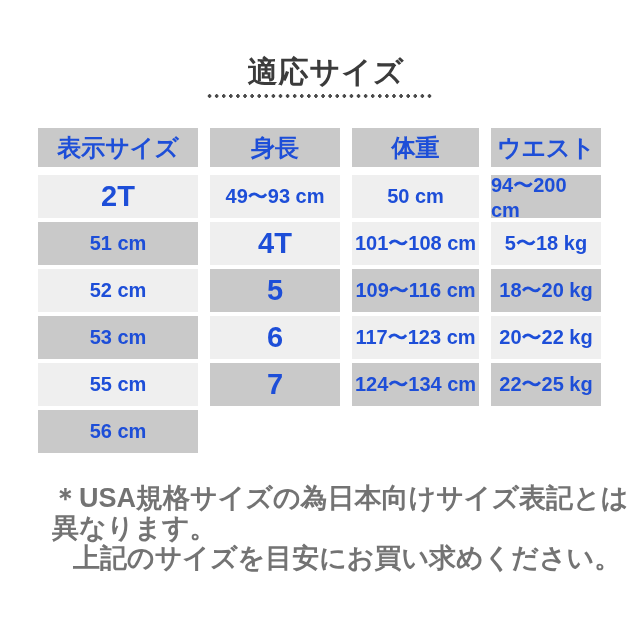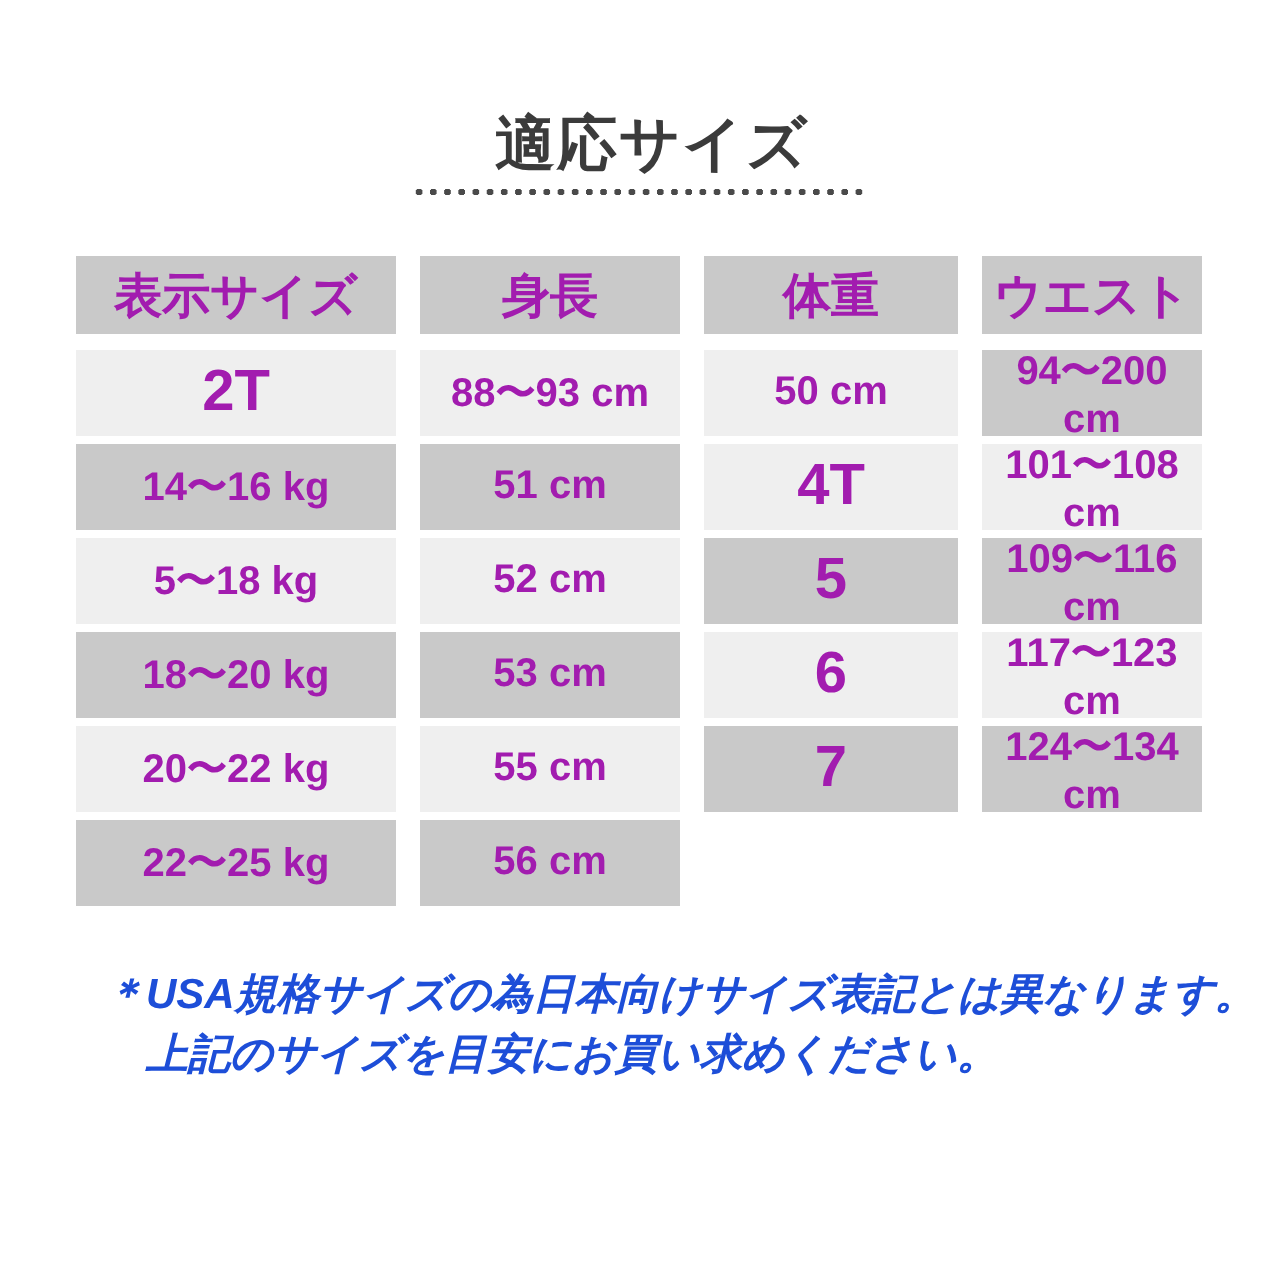--- a/index.html
+++ b/index.html
@@ -40,70 +40,67 @@
     display: grid;
     grid-template-columns: 160px 130px 127px 110px;
     grid-auto-rows: 43px;
     column-gap: 12px;
     row-gap: 4px;
   }
   .cell {
     display: flex;
     align-items: center;
     justify-content: center;
-    color: #a21caf;
+    color: #1d4ed8;
   }
   .header-cell {
     height: 39px;
     background: #c9c9c9;
     font-size: 24px;
     font-weight: 700;
   }
   .data-cell {
     height: 43px;
     font-size: 20px;
     font-weight: 600;
-    text-align: center;
   }
   .data-cell.light { background: #efefef; }
   .data-cell.dark  { background: #c9c9c9; }
   .size-cell {
     font-size: 29px;
     font-weight: 700;
   }
   .footnote {
     position: absolute;
     top: 483px; left: 52px;
-    font-size: 21px;
+    font-size: 27px;
     font-weight: 700;
     line-height: 30px;
-    color: #1d4ed8;
-    font-style: italic;
+    color: #737373;
   }
   .footnote .line2 { padding-left: 21px; }
 </style>
 </head>
 <body>
 
 <div class="page">
 
   <div class="page-title">適応サイズ</div>
 
   <div class="dotted-divider"></div>
 
   <div class="size-table">
       <div class="cell header-cell">表示サイズ</div>
       <div class="cell header-cell">身長</div>
       <div class="cell header-cell">体重</div>
       <div class="cell header-cell">ウエスト</div>
       <div class="cell data-cell light size-cell">2T</div>
-      <div class="cell data-cell light">88〜93 cm</div>
+      <div class="cell data-cell light">49〜93 cm</div>
       <div class="cell data-cell light">50 cm</div>
       <div class="cell data-cell dark">94〜200 cm</div>
-      <div class="cell data-cell dark">14〜16 kg</div>
       <div class="cell data-cell dark">51 cm</div>
       <div class="cell data-cell light size-cell">4T</div>
       <div class="cell data-cell light">101〜108 cm</div>
       <div class="cell data-cell light">5〜18 kg</div>
       <div class="cell data-cell light">52 cm</div>
       <div class="cell data-cell dark size-cell">5</div>
       <div class="cell data-cell dark">109〜116 cm</div>
       <div class="cell data-cell dark">18〜20 kg</div>
       <div class="cell data-cell dark">53 cm</div>
       <div class="cell data-cell light size-cell">6</div>

